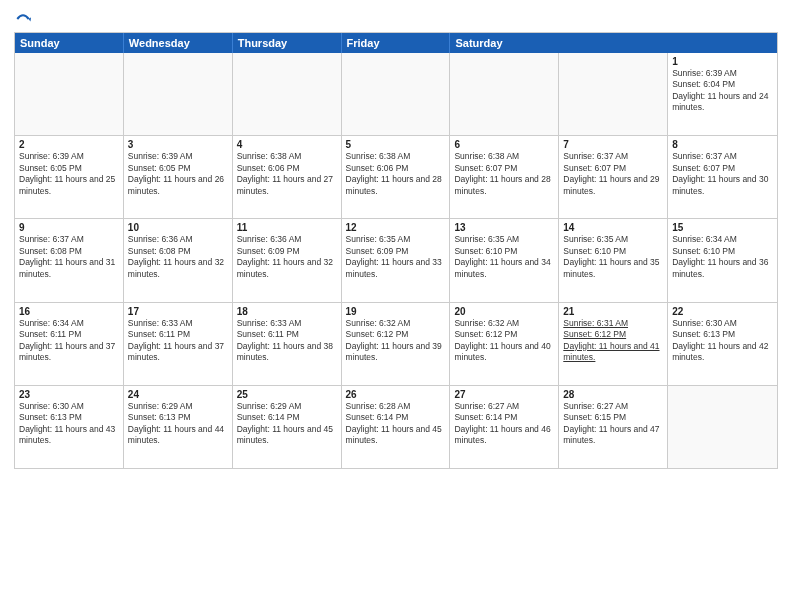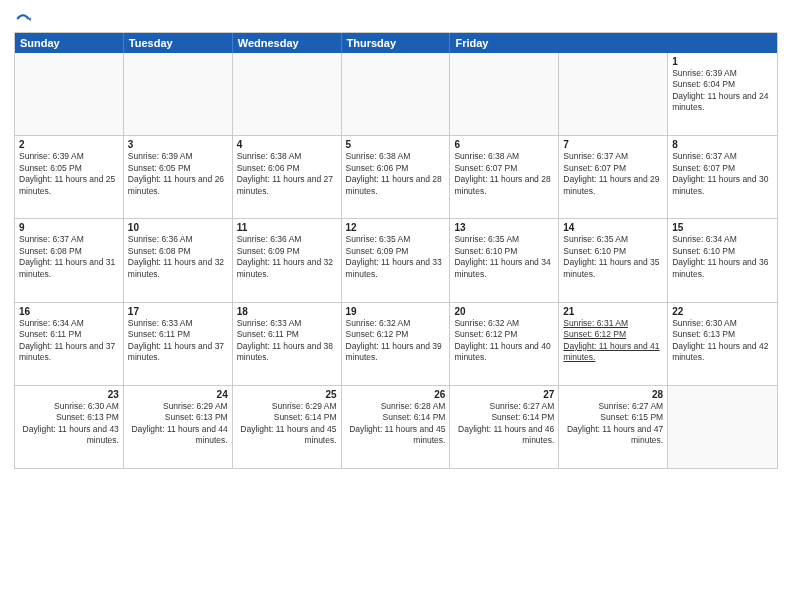--- a/index.html
+++ b/index.html
@@ -69,21 +69,21 @@
       flex: 1;
       display: flex;
       flex-direction: column;
     }
     .cal-week {
       display: grid;
       grid-template-columns: repeat(7, 1fr);
       flex: 1;
       border-bottom: 1px solid #ccc;
     }
-    .cal-week:last-child { border-bottom: none; text-align: right; }
+    .cal-week:last-child { border-bottom: none; }
     .cal-cell {
       border-right: 1px solid #ccc;
       padding: 3px 4px;
       font-size: 9px;
       color: #333;
       vertical-align: top;
       overflow: hidden;
     }
     .cal-cell:last-child { border-right: none; }
     .cal-cell.empty { background: #f9f9f9; }
@@ -117,24 +117,24 @@
     </div>
     <div class="title-area">
       <div class="cal-title"></div>
       <div class="cal-subtitle"></div>
     </div>
   </div>
 
   <div class="calendar">
     <div class="cal-header-row" id="cal-header">
         <div class="cal-header-cell">Sunday</div>
-        <div class="cal-header-cell">Tuesday</div>
         <div class="cal-header-cell">Wednesday</div>
         <div class="cal-header-cell">Thursday</div>
         <div class="cal-header-cell">Friday</div>
+        <div class="cal-header-cell">Saturday</div>
       </div>
     <div class="cal-body" id="cal-body">
         <div class="cal-week">
           <div class="cal-cell empty"></div>
           <div class="cal-cell empty"></div>
           <div class="cal-cell empty"></div>
           <div class="cal-cell empty"></div>
           <div class="cal-cell empty"></div>
           <div class="cal-cell empty"></div>
           <div class="cal-cell">

